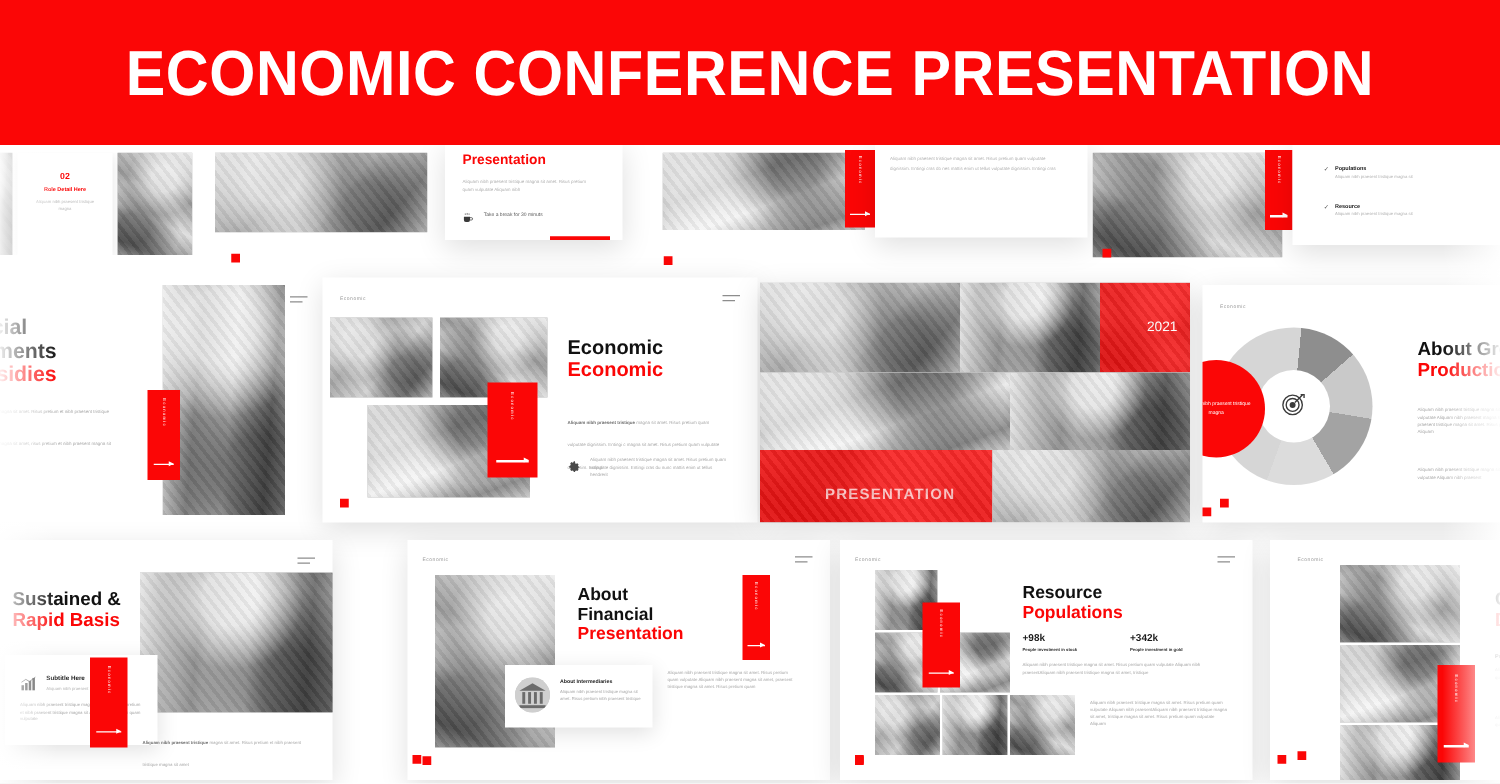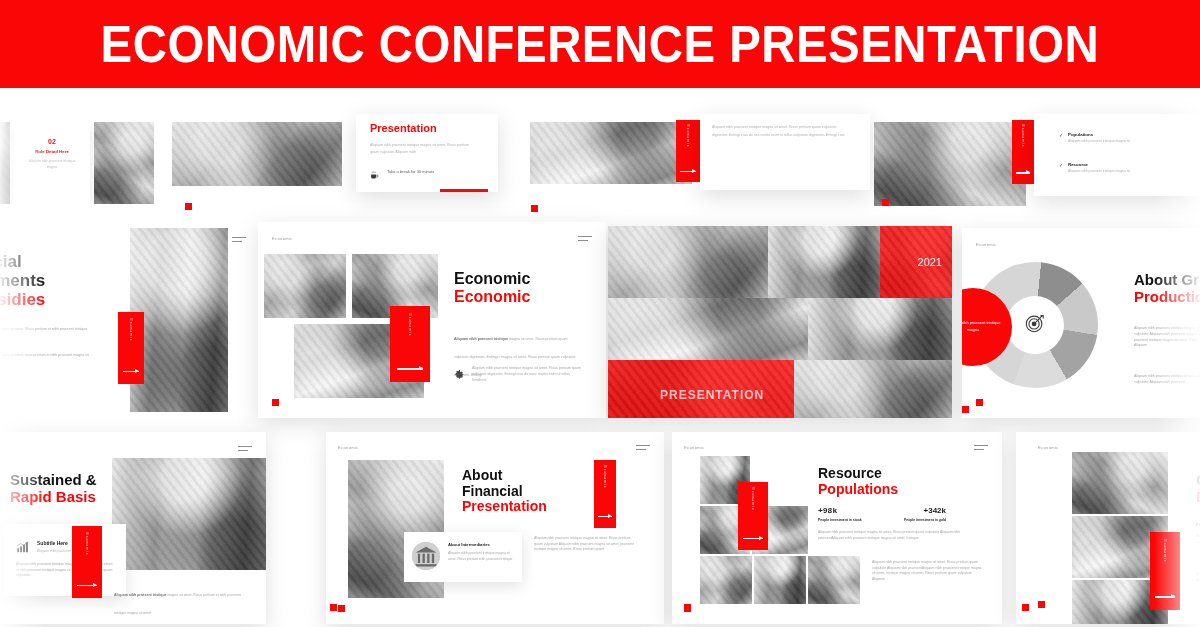--- a/index.html
+++ b/index.html
@@ -2,21 +2,21 @@
 <html><head>
 <meta charset="utf-8">
 <style>
   * { margin:0; padding:0; box-sizing:border-box; }
   html,body { width:1200px; height:627px; overflow:hidden; background:#ffffff;
     font-family:"Liberation Sans", sans-serif; }
 
   #stage { position:relative; width:1200px; height:627px; background:#fff; overflow:hidden; }
 
   
-  .banner { position:absolute; left:0; top:0; width:1200px; height:88px;
+  .banner { position:absolute; left:0; top:0; width:1200px; height:116px;
     background:#fb0606; z-index:60; display:flex; align-items:center; justify-content:center; }
   .banner-title { color:#fff; font-weight:700; font-size:51px; letter-spacing:0.5px;
     transform:scaleX(0.93); transform-origin:center; white-space:nowrap;
     font-family:"Liberation Sans","DejaVu Sans",sans-serif; }
 
   
   .slide { position:absolute; background:#fff; overflow:hidden;
     box-shadow:0 6px 22px rgba(0,0,0,0.13); }
   .slide.nosh { box-shadow:none; }
 
@@ -354,24 +354,24 @@
       <span class="vtxt">Economic</span>
       <span class="arw"></span>
     </div>
 
     <div class="hd" style="position:absolute; left:146px; top:34px; font-size:14px;">
       <span>Resource</span><br>
       <span class="r">Populations</span>
     </div>
 
     <div style="position:absolute; left:146px; top:74px;">
-      <div class="statnum" style="font-size:8px;font-family:Liberation Mono, monospace;">+98k</div>
+      <div class="statnum" style="font-size:8px;">+98k</div>
       <div class="statlbl" style="font-size:3.4px;margin-top:3px;">People investment in stock</div>
     </div>
-    <div style="position:absolute; left:232px; top:74px;text-align:right;">
+    <div style="position:absolute; left:232px; top:74px;">
       <div class="statnum" style="font-size:8px;">+342k</div>
       <div class="statlbl" style="font-size:3.4px;margin-top:3px;">People investment in gold</div>
     </div>
 
     <div class="body-txt" style="position:absolute; left:146px; top:98px; width:164px; font-size:3.5px;">Aliquam nibh praesent tristique magna sit amet. Risus pretium quam vulputate Aliquam nibh praesentAliquam nibh praesent tristique magna sit amet, tristique</div>
     <div class="body-txt" style="position:absolute; left:200px; top:128px; width:110px; font-size:3.5px;">Aliquam nibh praesent tristique magna sit amet. Risus pretium quam vulputate Aliquam nibh praesentAliquam nibh praesent tristique magna sit amet, tristique magna sit amet. Risus pretium quam vulputate Aliquam</div>
     <div class="redsq" style="left:12px; bottom:12px;"></div>
   </div>
 
   <div class="slide" style="left:1016px; top:432px; width:300px; height:192px;">

